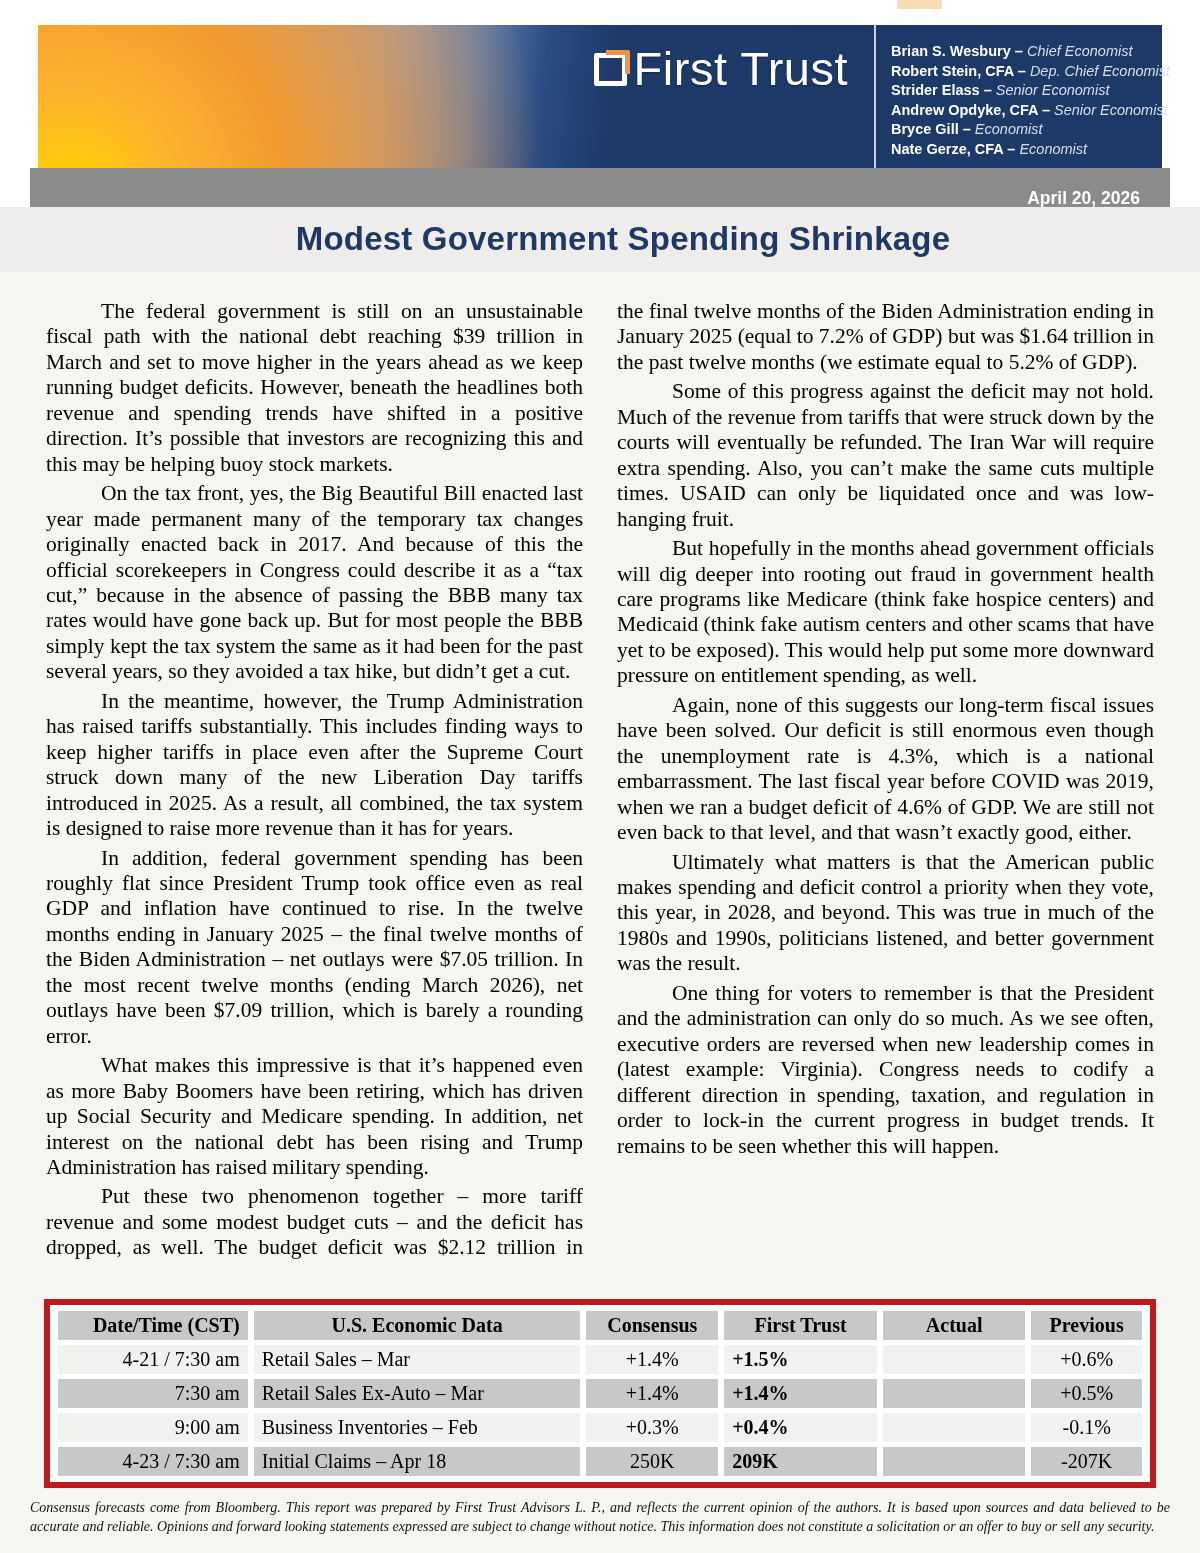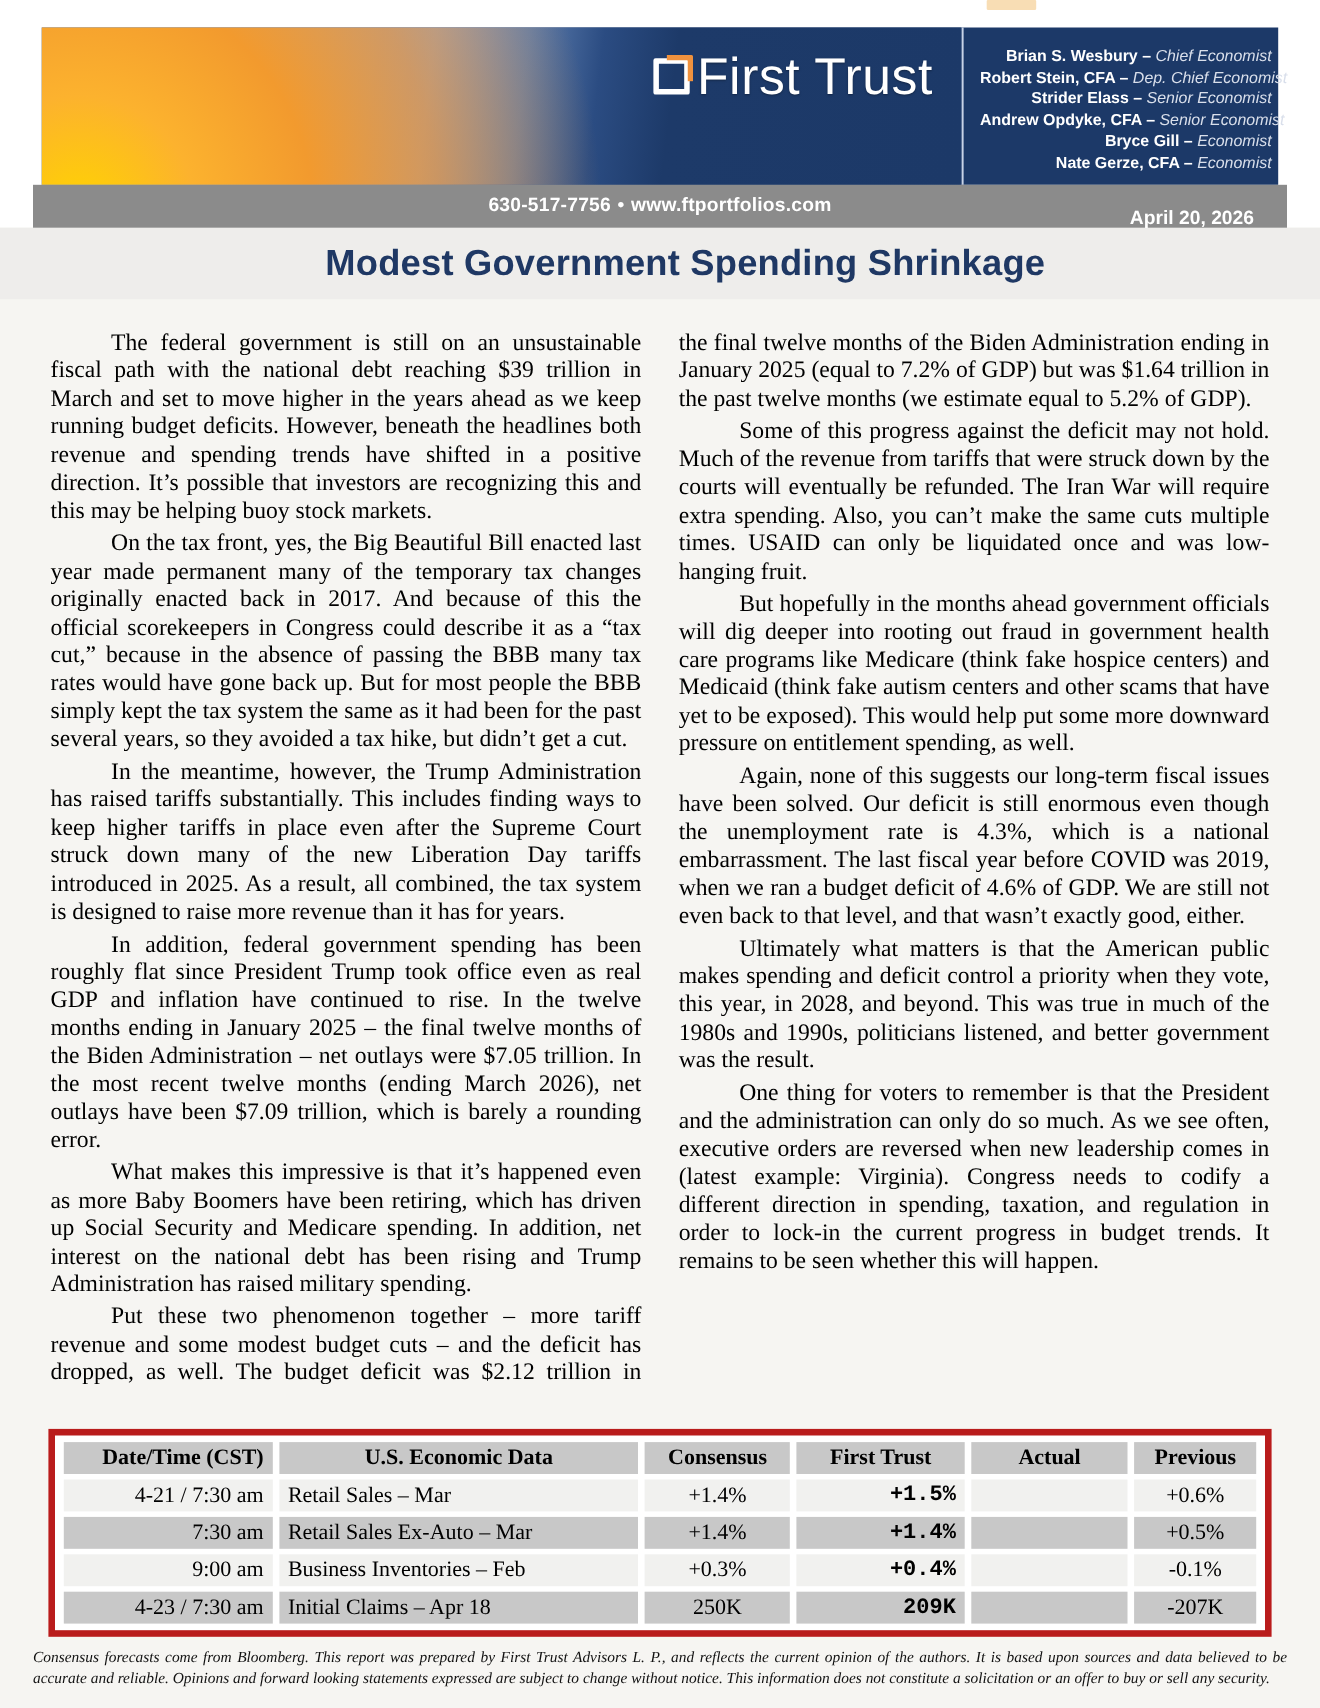--- a/index.html
+++ b/index.html
@@ -52,21 +52,21 @@
   .logo-line2{ font-size:35px; margin-top:9px; white-space:nowrap; }
   .mm{ color:#ffffff; }
   .outlook{ color:#f0923e; font-weight:bold; letter-spacing:0.5px; }
 
   .banner-right{
     width:288px;
     border-left:2px solid #c7d3e6;
     padding:17px 6px 0 15px;
     font-family:"Liberation Sans","DejaVu Sans",sans-serif;
   }
-  .econ-line{ font-size:14.5px; line-height:19.5px; white-space:nowrap;text-align:right; }
+  .econ-line{ font-size:14.5px; line-height:19.5px; white-space:nowrap; }
   .econ-name{ color:#ffffff; font-weight:bold; }
   .econ-dash{ color:#ffffff; font-weight:bold; }
   .econ-title{ color:#d9dfeb; font-style:italic; }
 
   
   .infobar{
     margin:0 30px;
     height:39px;
     background:#8b8b8b;
     position:relative;
@@ -118,21 +118,21 @@
     background:#c8c8c8; font-weight:bold; padding:3px 8px;
     white-space:nowrap;
   }
   table.econ td{ padding:3px 8px; white-space:nowrap; }
   table.econ .r-light td{ background:#f1f1ef; }
   table.econ .r-dark td{ background:#c8c8c8; }
   .c-datetime{ text-align:right; }
   td.c-datetime{ padding-right:14px; }
   .c-indicator{ text-align:left; padding-left:12px; }
   .c-mid{ text-align:center; }
-  td.c-ft{ font-weight:bold; text-align:right;font-family:Liberation Mono, monospace; }
+  td.c-ft{ font-weight:bold; text-align:left; }
   th.c-ft{ text-align:center; }
 
   
   .disclaimer{
     margin:10px 30px 0 30px;
     font-style:italic;
     font-size:14px; line-height:19px;
     text-align:justify;
     color:#111;
   }
@@ -154,21 +154,20 @@
     <div class="econ-line"><span class="econ-name">Brian S. Wesbury</span><span class="econ-dash"> <span>–</span> </span><span class="econ-title">Chief Economist</span></div>
     <div class="econ-line"><span class="econ-name">Robert Stein, CFA</span><span class="econ-dash"> <span>–</span> </span><span class="econ-title">Dep. Chief Economist</span></div>
     <div class="econ-line"><span class="econ-name">Strider Elass</span><span class="econ-dash"> <span>–</span> </span><span class="econ-title">Senior Economist</span></div>
     <div class="econ-line"><span class="econ-name">Andrew Opdyke, CFA</span><span class="econ-dash"> <span>–</span> </span><span class="econ-title">Senior Economist</span></div>
     <div class="econ-line"><span class="econ-name">Bryce Gill</span><span class="econ-dash"> <span>–</span> </span><span class="econ-title">Economist</span></div>
     <div class="econ-line"><span class="econ-name">Nate Gerze, CFA</span><span class="econ-dash"> <span>–</span> </span><span class="econ-title">Economist</span></div>
   </div>
 </header>
 
 <div class="infobar">
-  <span class="contact"><span>630-517-7756</span><span class="bullet">•</span><span>www.ftportfolios.com</span></span>
   <span class="date">April 20, 2026</span>
 </div>
 
 <div class="content">
 
   <div class="title-band">
     <h1 class="page-title">Modest Government Spending Shrinkage</h1>
   </div>
 
   <div class="article">

